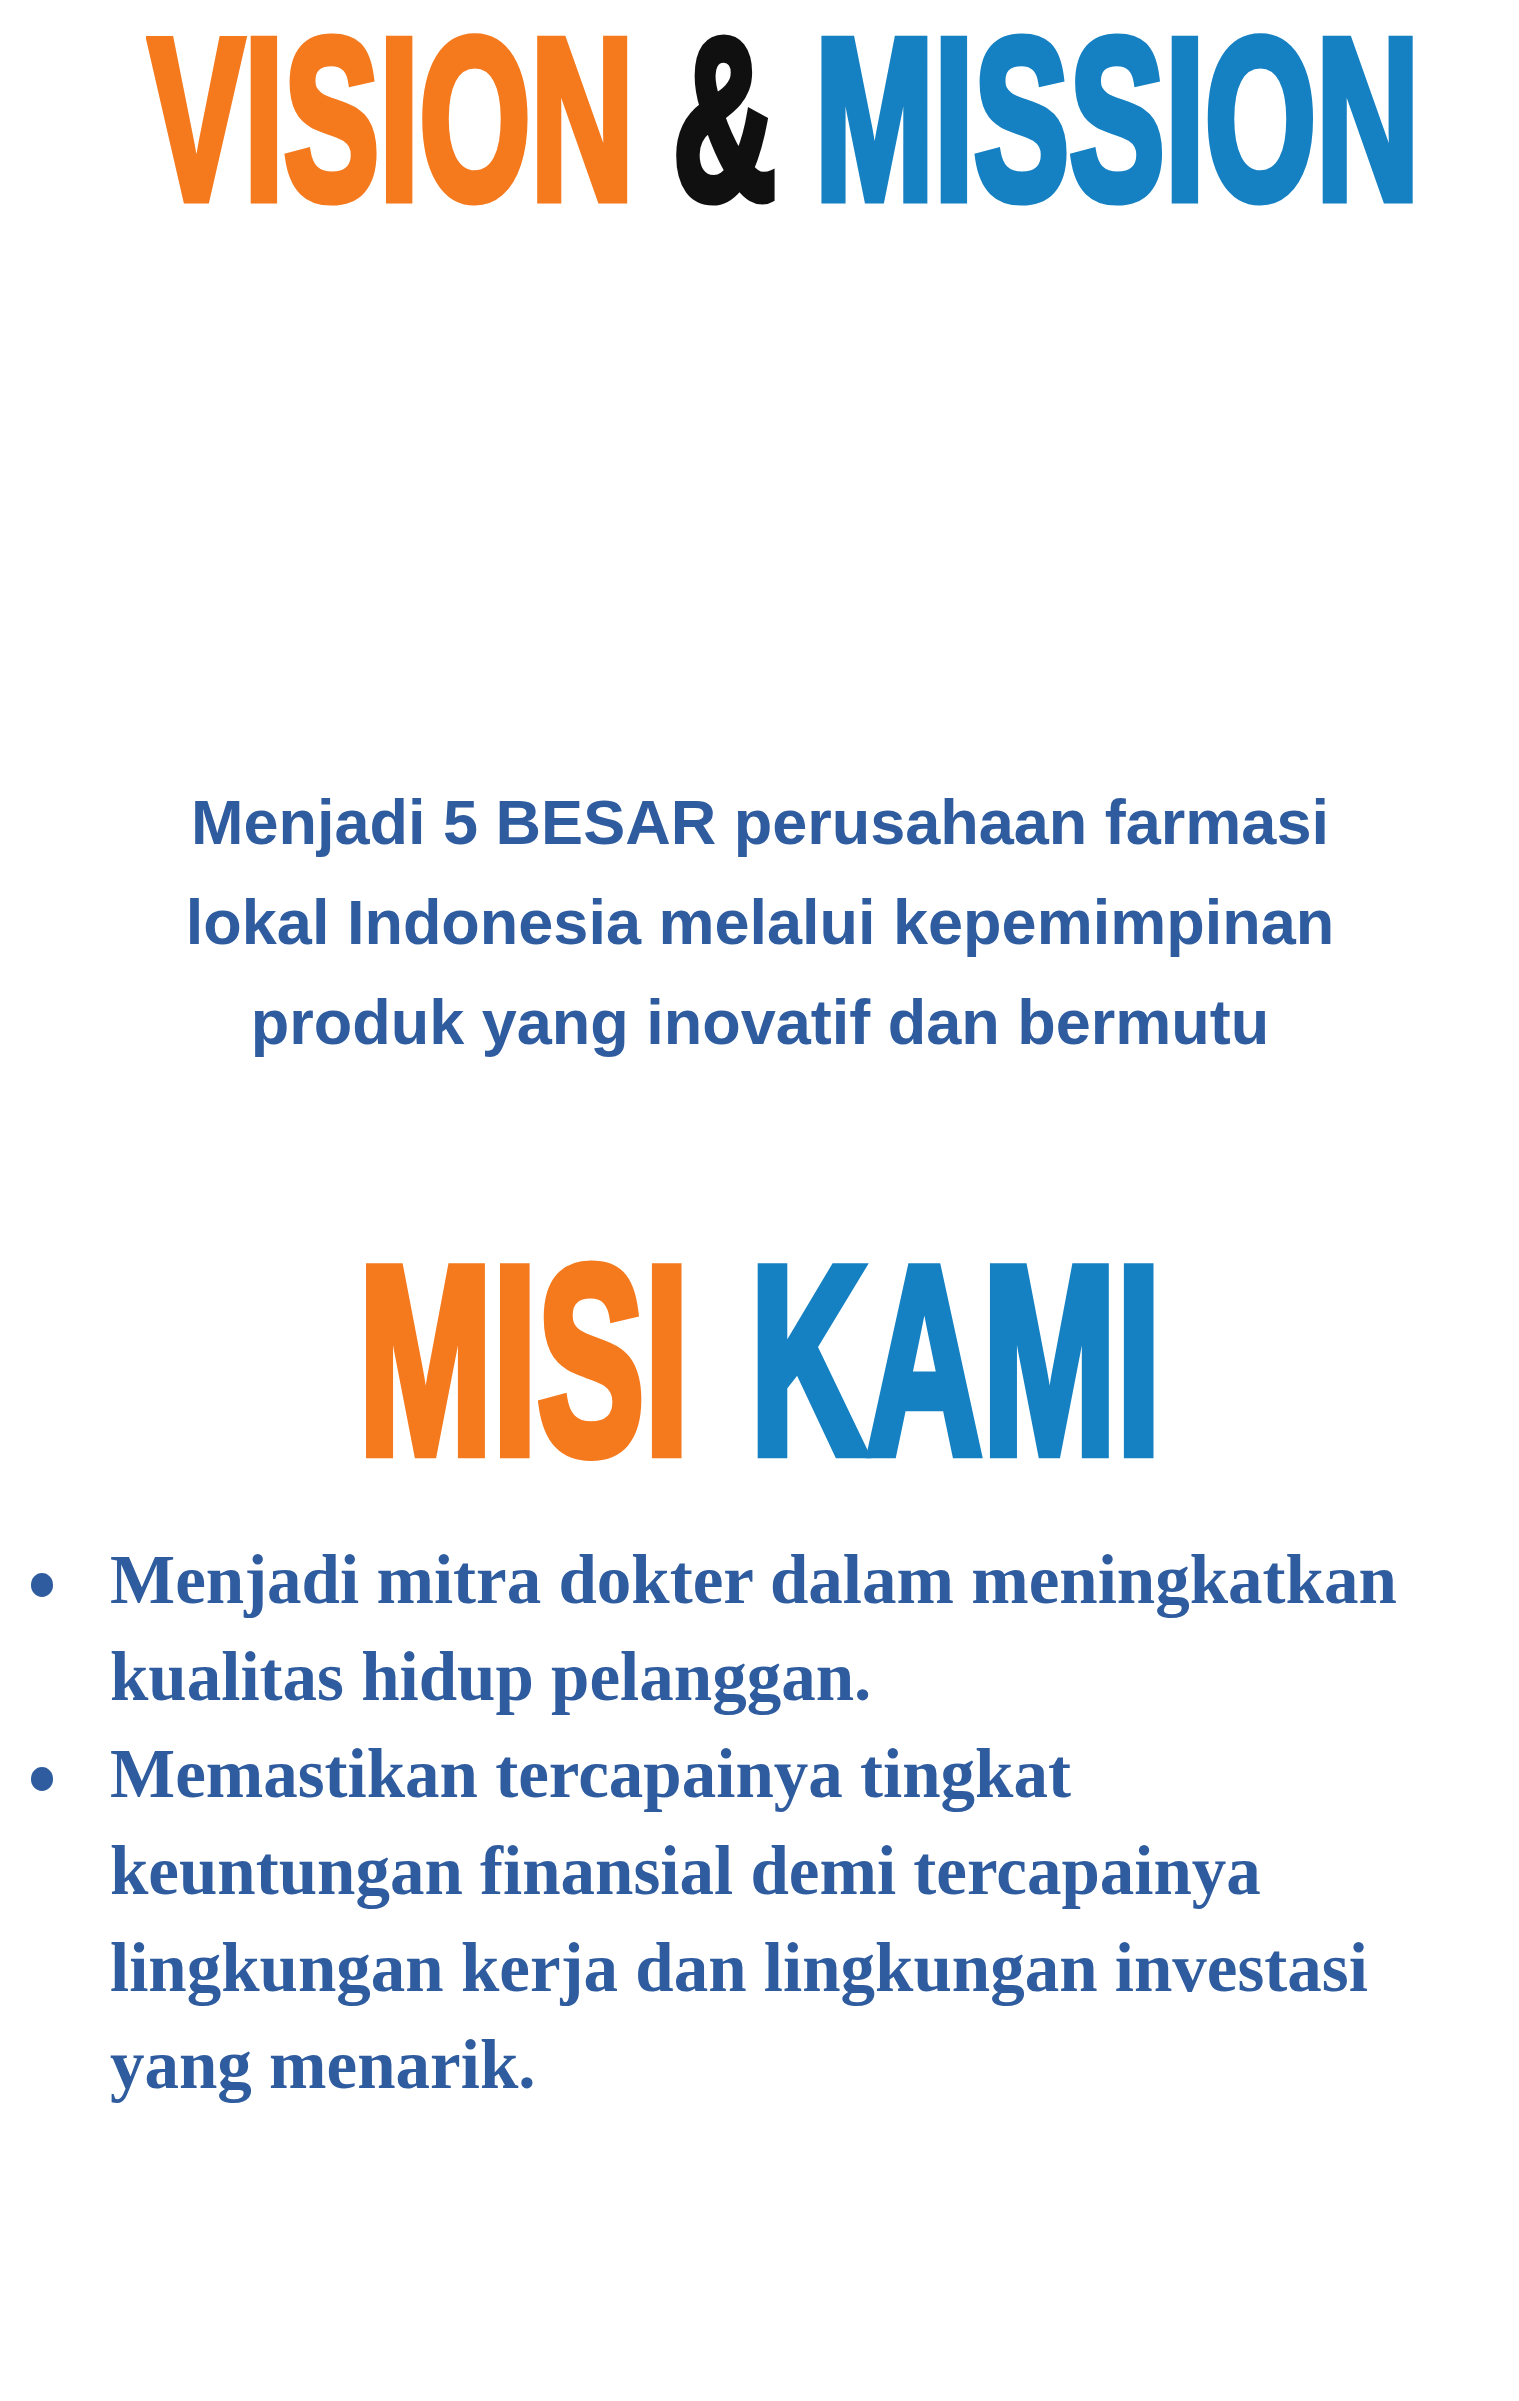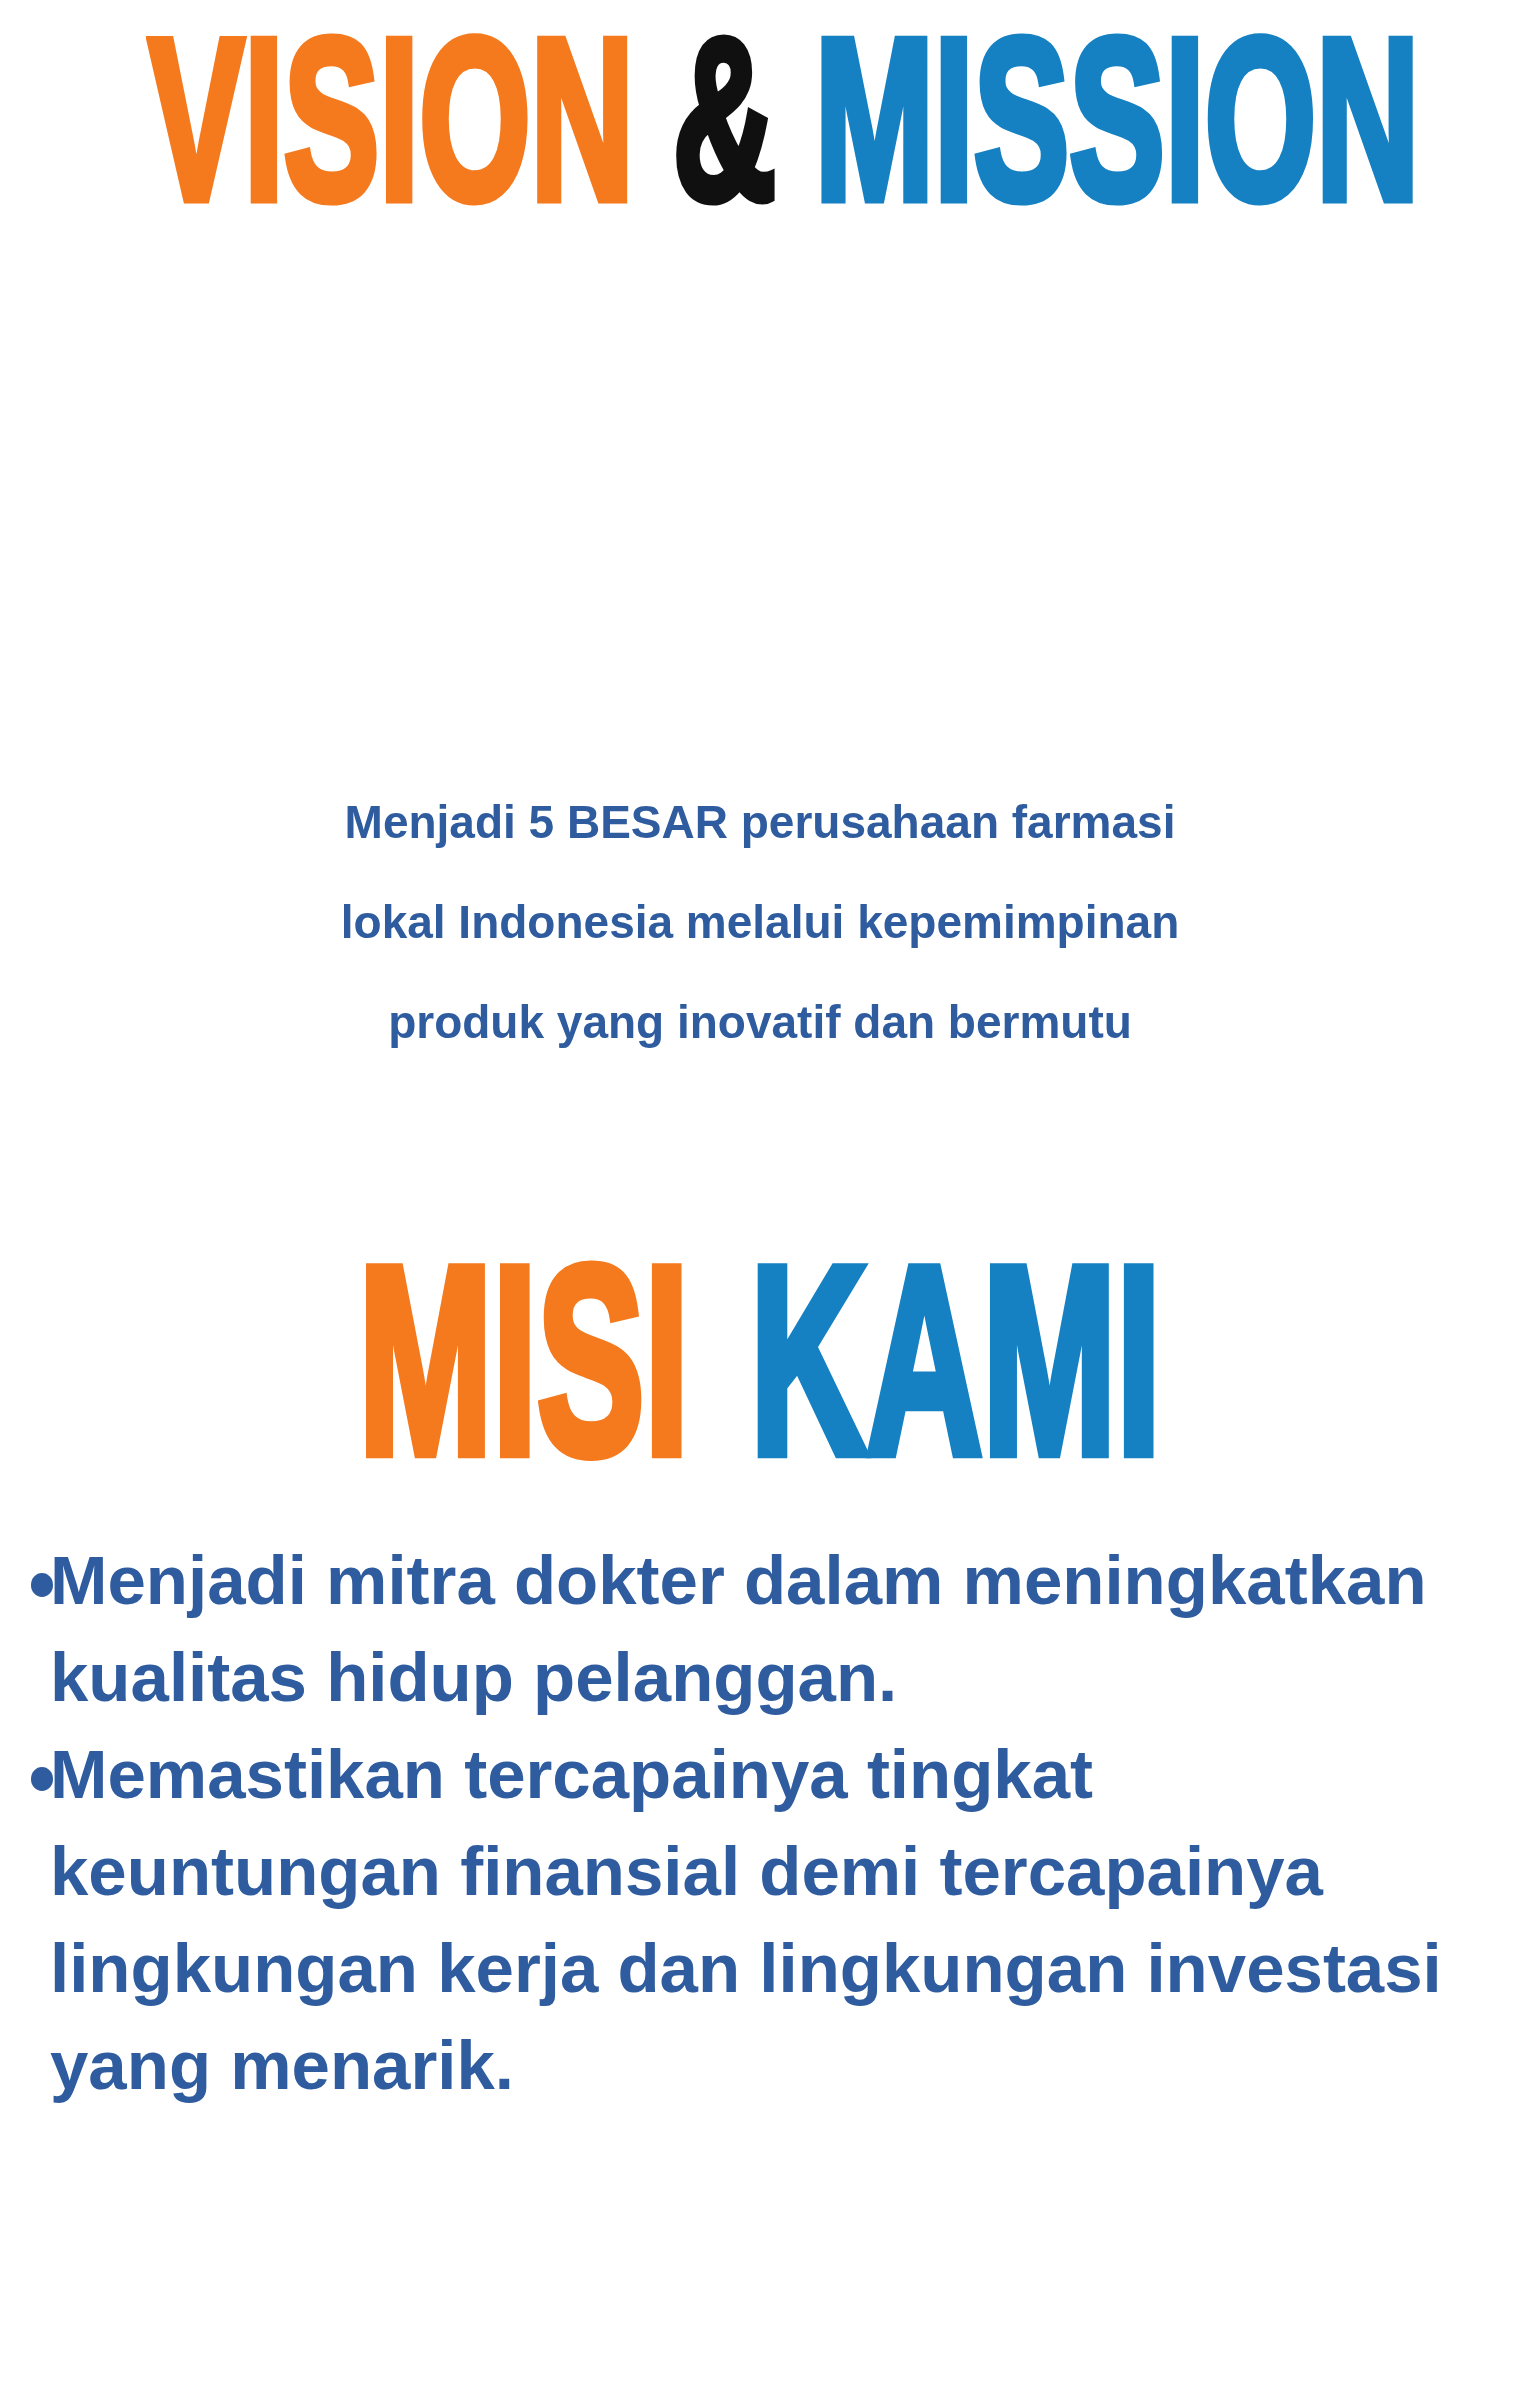--- a/index.html
+++ b/index.html
@@ -55,42 +55,43 @@
   .word-gap    { margin-right: 0.38em; }
 
   
   .statement {
     position: absolute;
     top: 772px;
     left: 63px;
     right: 63px;
     text-align: center;
     color: var(--body-blue, #2f5c9f);
-    font-size: 46px;
+    font-size: 63px;
     line-height: 100px;
     font-weight: 600;
     white-space: pre-line;
   }
 
   .mission-list {
     position: absolute;
     top: 1532px;
     left: 0;
     right: 23.5px;
     list-style: none;
     margin: 0;
     padding: 0;
     color: var(--body-blue, #2f5c9f);
     font-size: 69px;
     line-height: 97px;
     font-weight: 600;
   }
   .mission-item {
     position: relative;
-    padding-left: 50px;
+    padding-left: 110px;
+    font-family: Liberation Serif, serif;
   }
   .bullet-dot {
     position: absolute;
     left: 31px;
     top: 41px;
     width: 22px;
     height: 23.5px;
     border-radius: 50%;
     background: var(--body-blue, #2f5c9f);
   }

